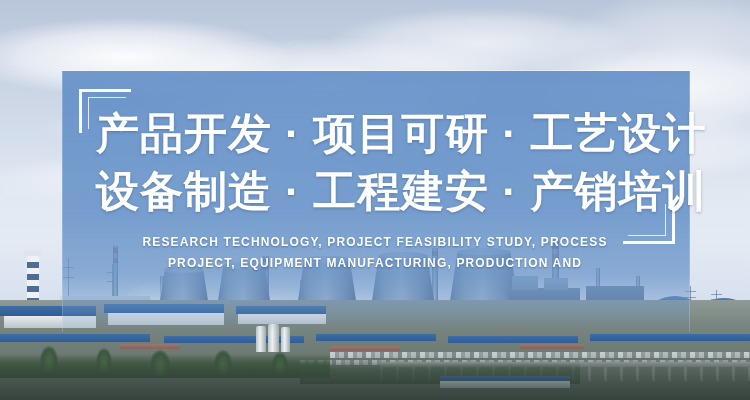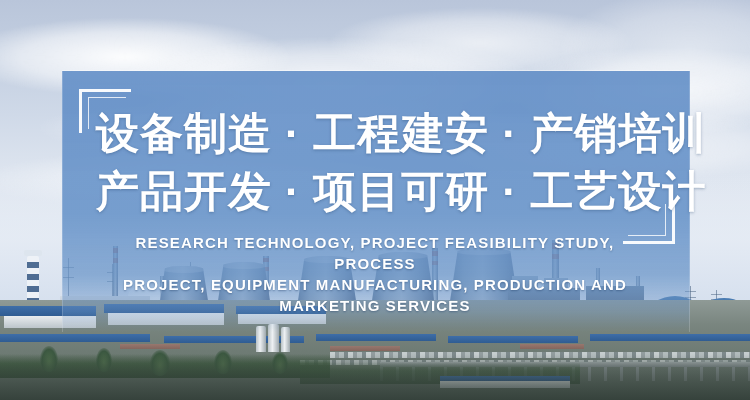--- a/index.html
+++ b/index.html
@@ -202,21 +202,21 @@
     font-weight:bold;
     color:#ffffff;
     letter-spacing:1px;
     white-space:nowrap;
     text-shadow:0 1px 3px rgba(30,60,100,.35);
   }
   .subtitle {
     position:absolute; left:110px; top:232px; width:530px;
     text-align:center;
     color:#ffffff;
-    font-size:15px;
+    font-size:12px;
     font-weight:bold;
     line-height:21px;
     letter-spacing:1.15px;
     text-shadow:0 1px 2px rgba(30,60,100,.45);
   }
 </style>
 </head>
 <body>
 
 <div id="banner">
@@ -329,23 +329,22 @@
       <div class="outer"></div>
       <div class="inner"></div>
     </div>
     <div class="bracket br" style="right:14px; bottom:88px;">
       <div class="outer"></div>
       <div class="inner"></div>
     </div>
   </div>
 
   <div class="headline">
+    <div class="hl-line">产品开发 · 项目可研 · 工艺设计</div>
     <div class="hl-line">设备制造 · 工程建安 · 产销培训</div>
-    <div class="hl-line">产品开发 · 项目可研 · 工艺设计</div>
   </div>
 
   <div class="subtitle">
     <div>RESEARCH TECHNOLOGY, PROJECT FEASIBILITY STUDY, PROCESS</div>
     <div>PROJECT, EQUIPMENT MANUFACTURING, PRODUCTION AND</div>
-    <div>MARKETING SERVICES</div>
   </div>
 
 </div>
 
 </body></html>

